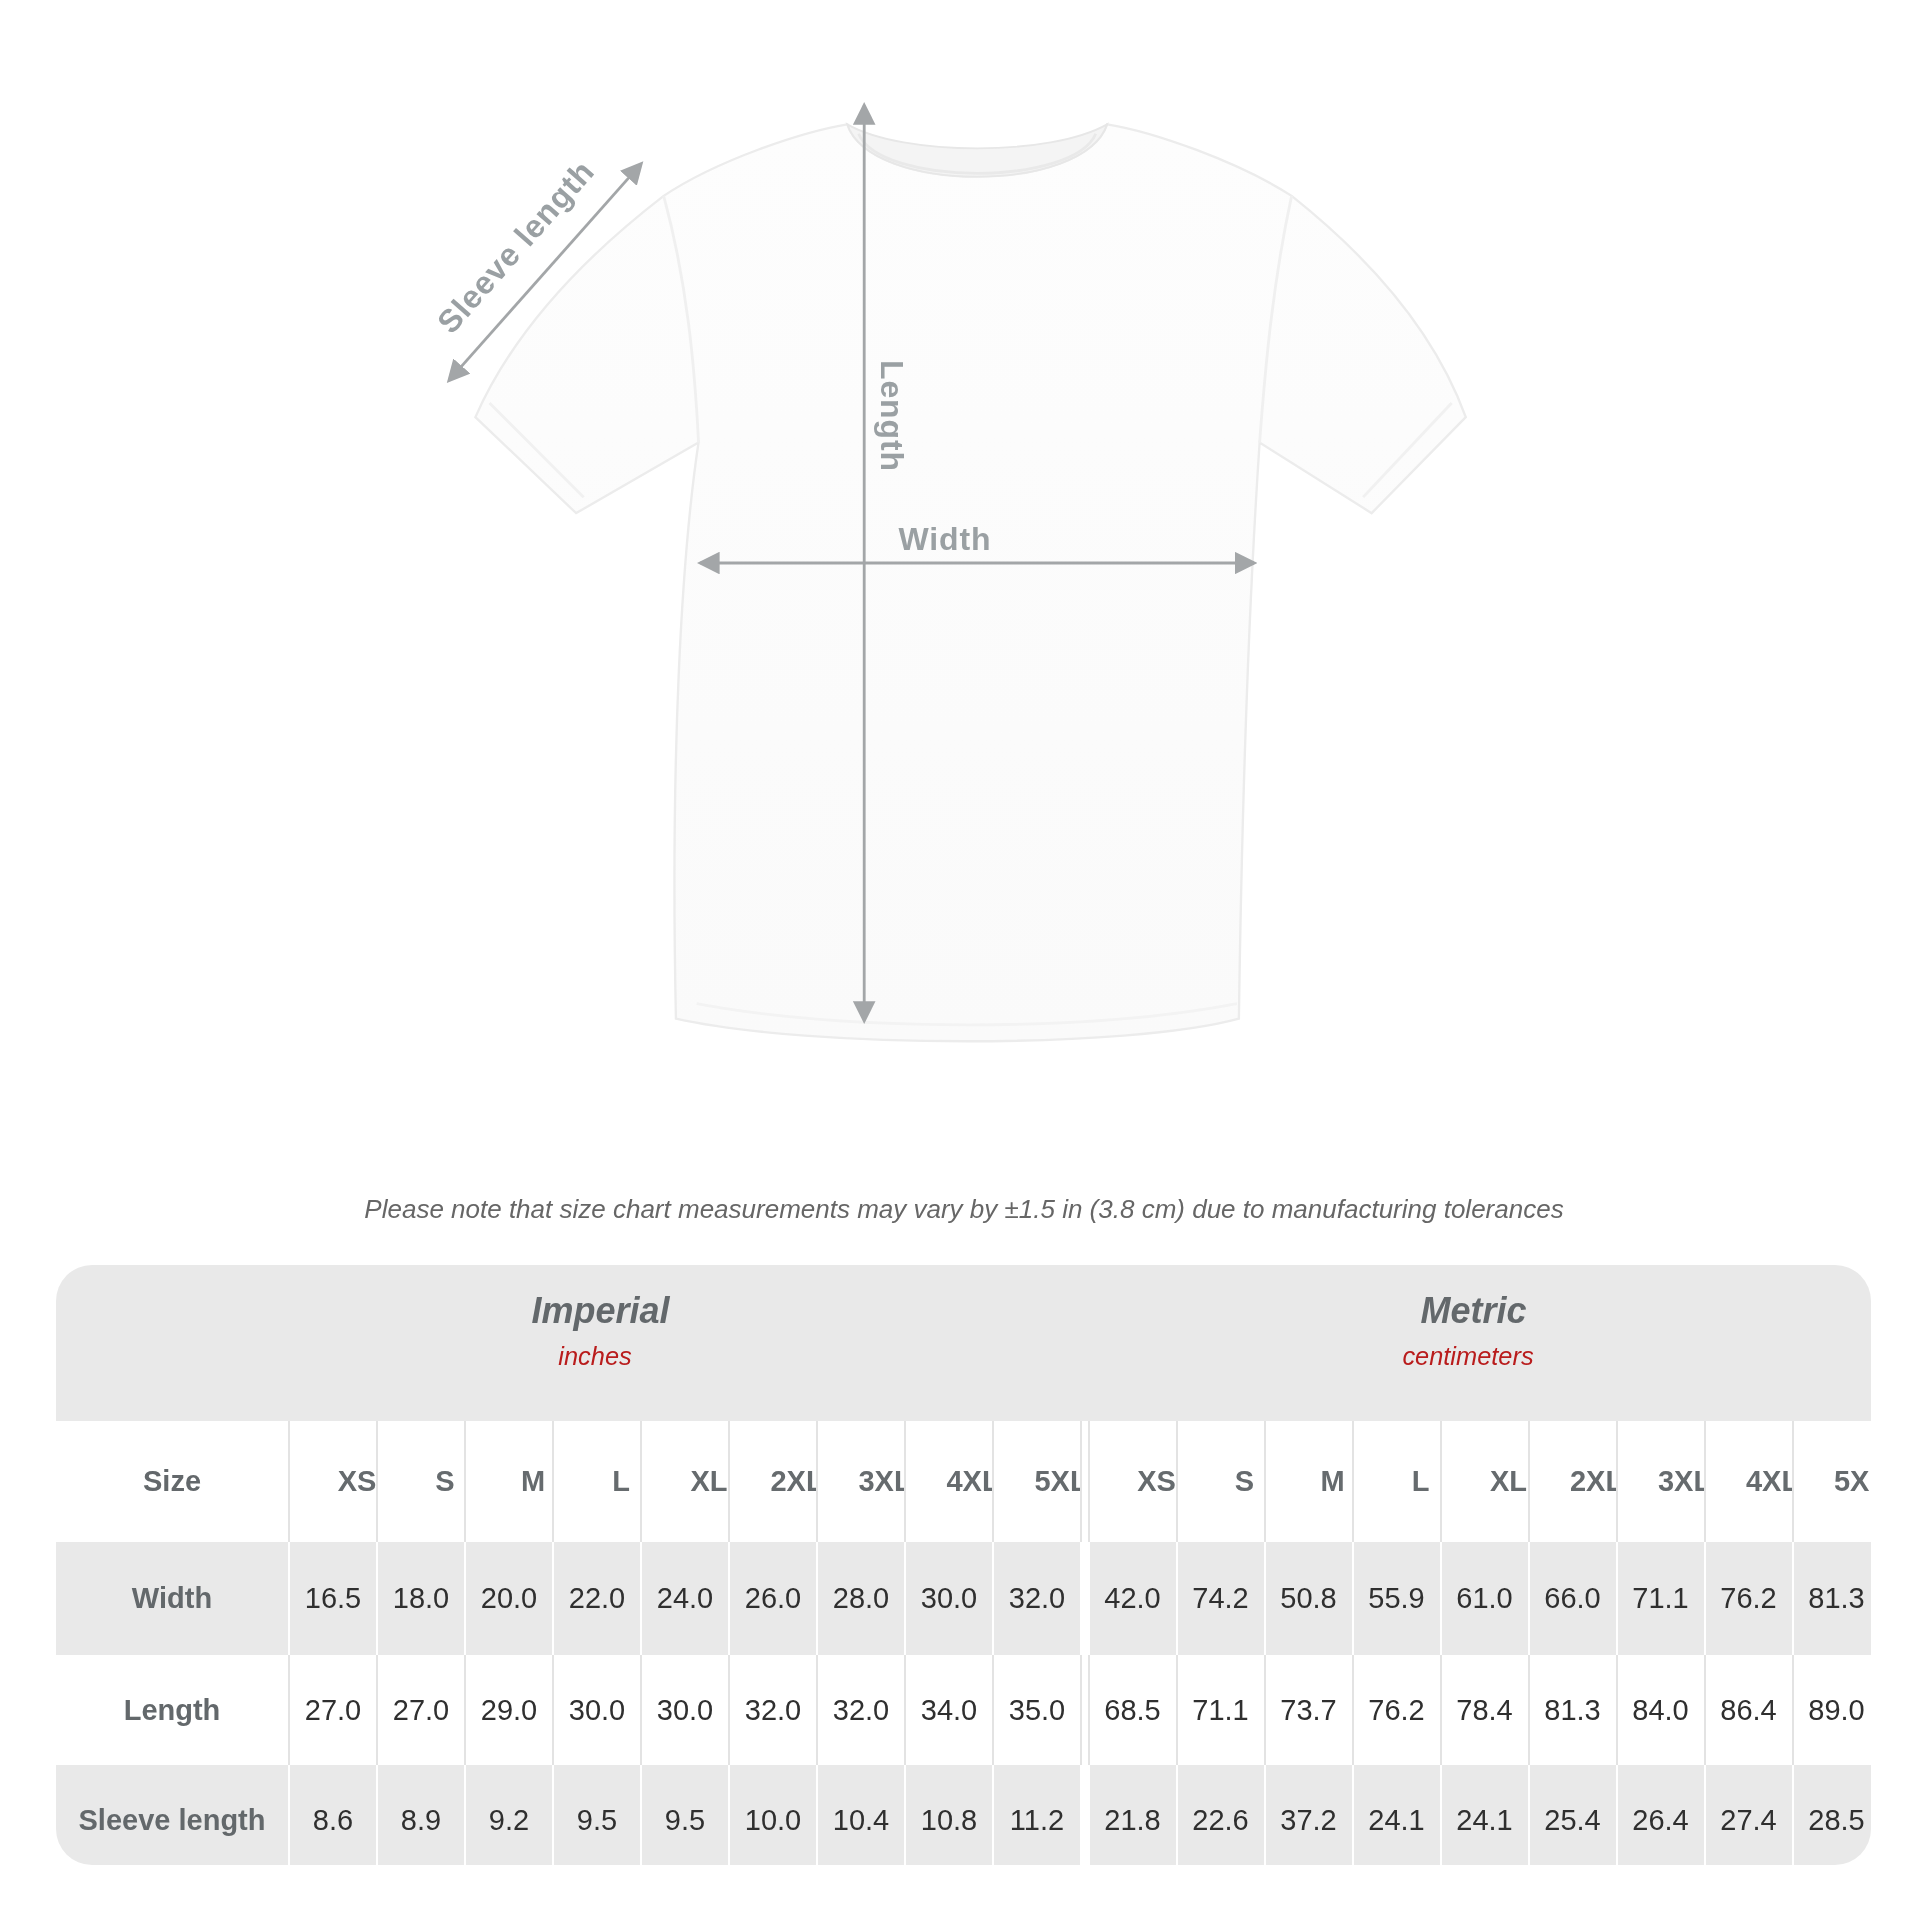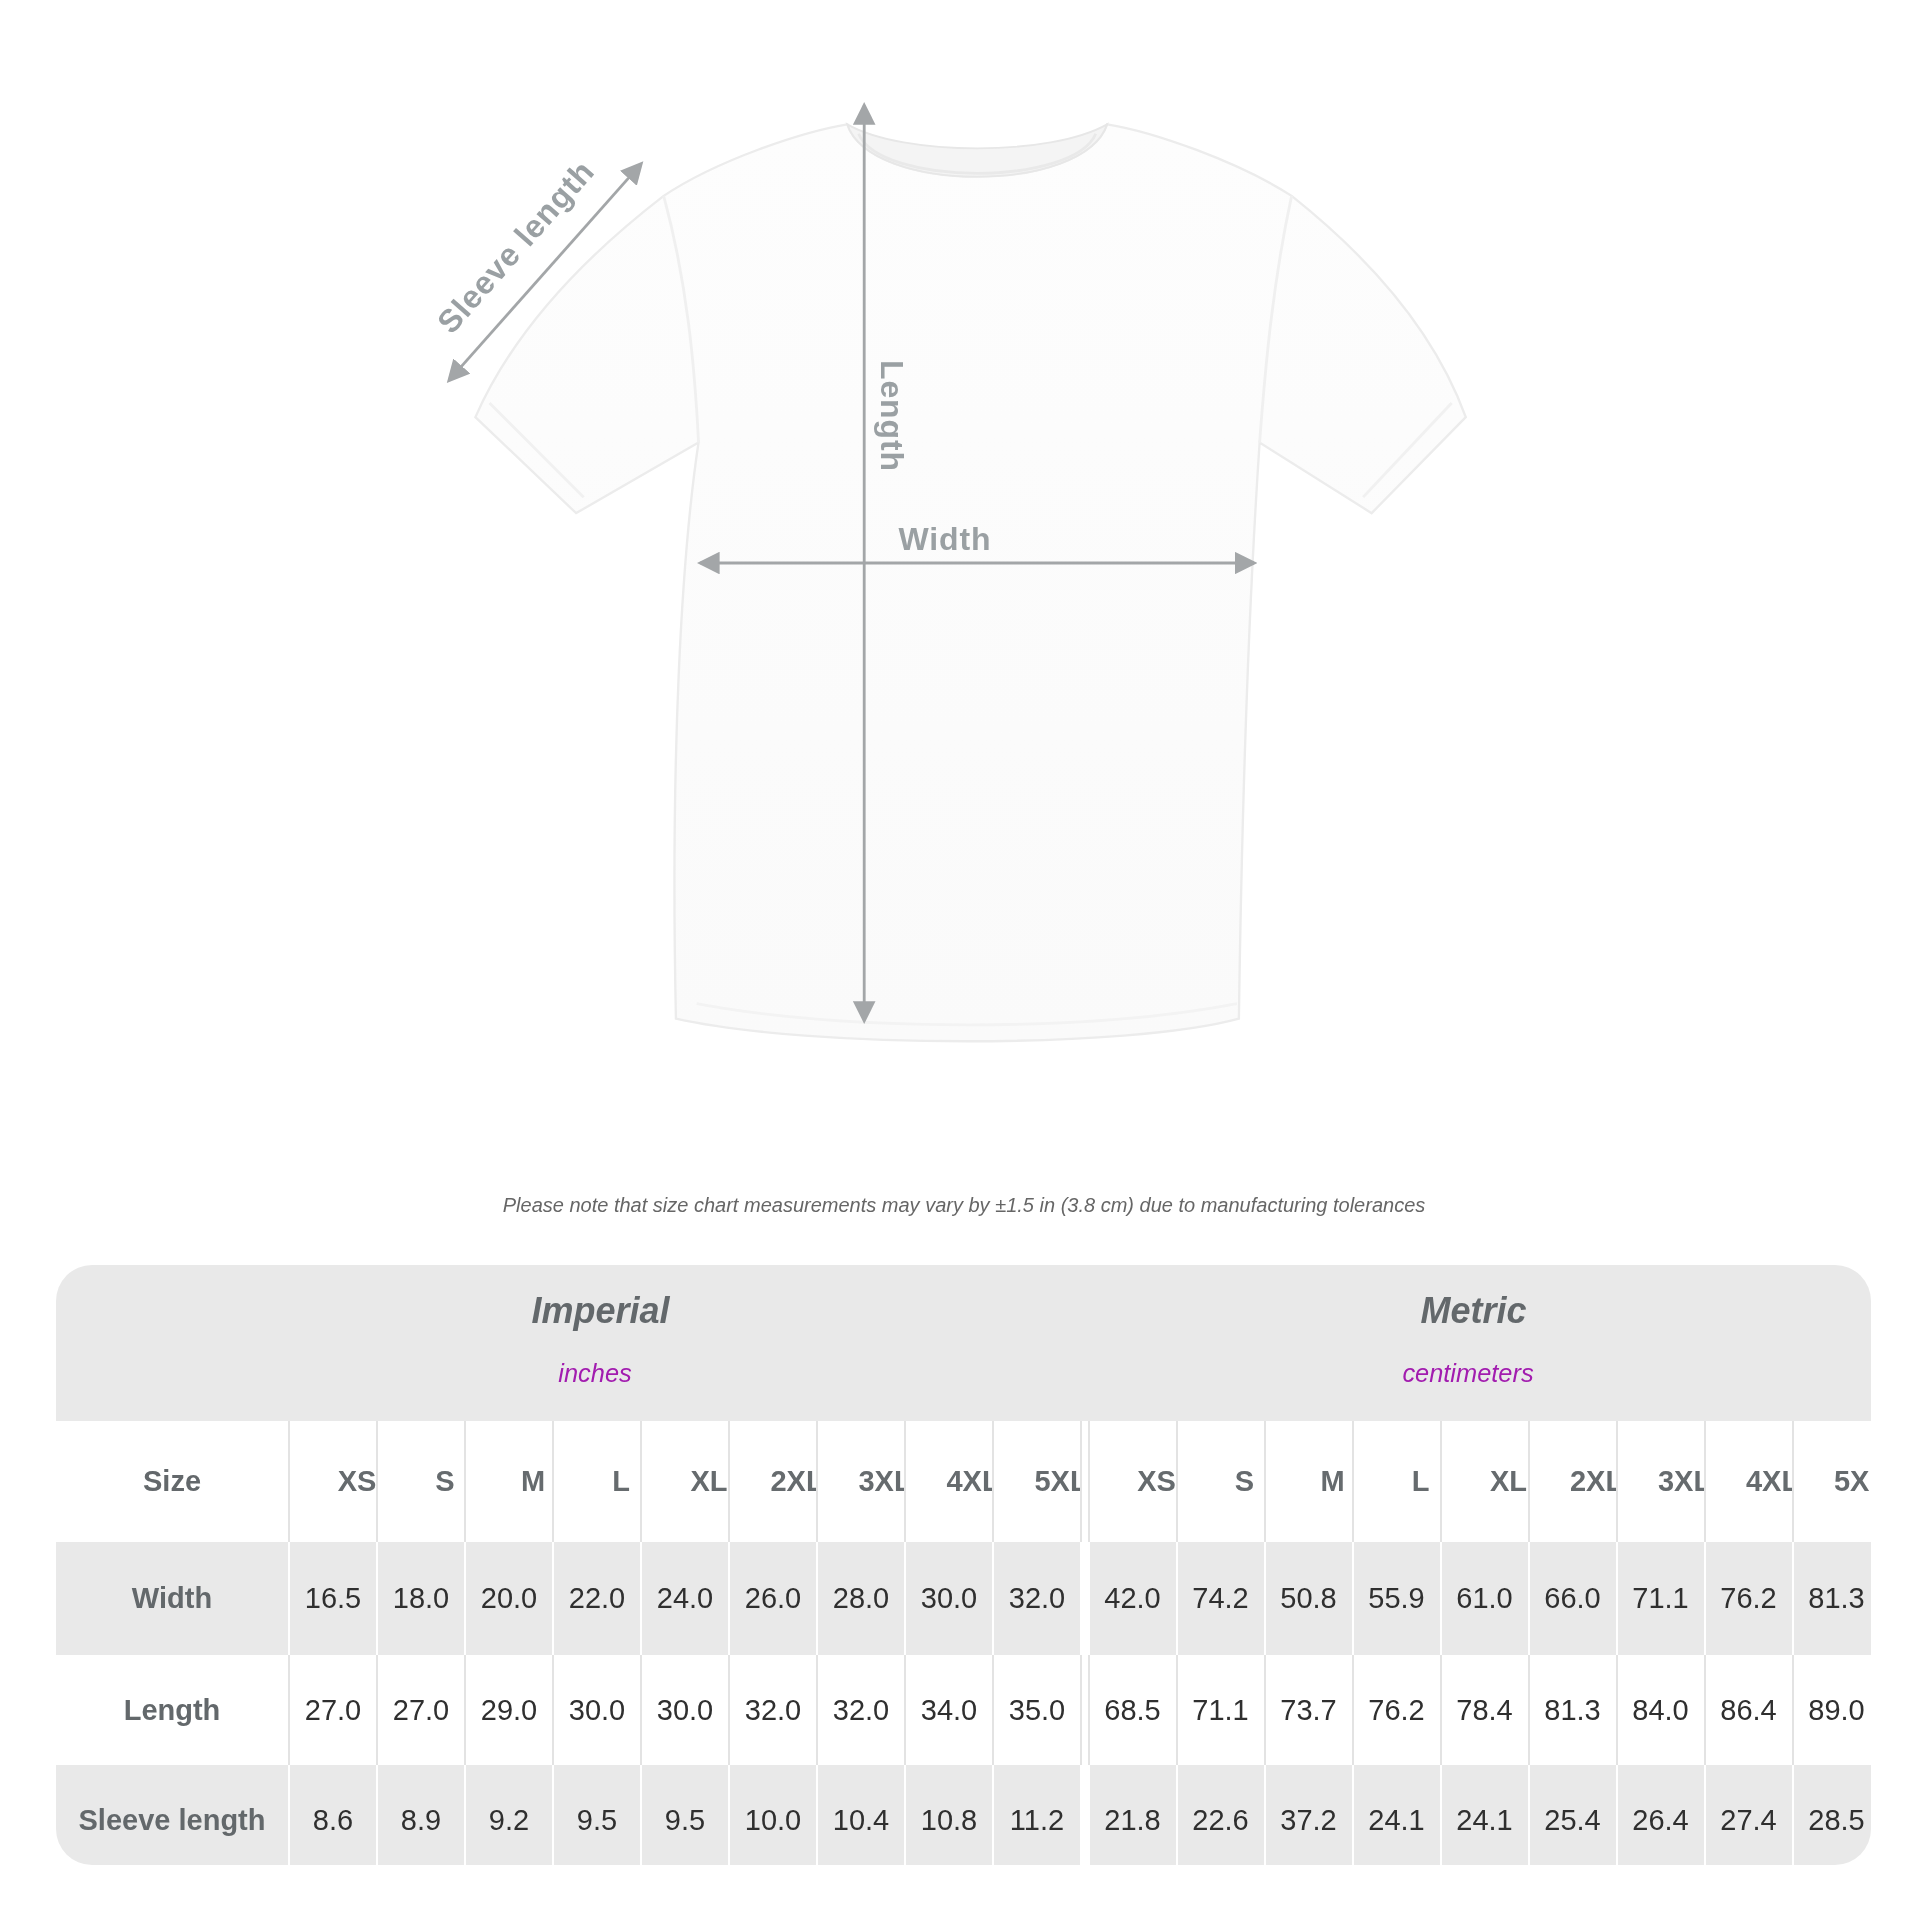--- a/index.html
+++ b/index.html
@@ -17,35 +17,35 @@
   .dlabel.sleeve{left:516px;top:247px;transform:translate(-50%,-50%) rotate(-48.5deg);}
   .dlabel.len{left:891px;top:416px;transform:translate(-50%,-50%) rotate(90deg);}
   .dlabel.wid{left:945px;top:539px;}
   
   .title{
     position:absolute;left:0;top:1128px;width:100%;margin:0;text-align:center;
     font-size:43px;font-weight:bold;color:#3a3a3a;letter-spacing:0.5px;
   }
   .subtitle{
     position:absolute;left:0;top:1194px;width:100%;margin:0;text-align:center;
-    font-size:20px;font-style:italic;color:#666666;
+    font-size:26px;font-style:italic;color:#666666;
   }
   
   .sizetable{
     position:absolute;left:56px;top:1265px;width:1815px;height:600px;
     border-radius:36px;overflow:hidden;background:#ffffff;
   }
   .band{
     position:relative;width:100%;height:156px;background:#e9e9e9;
   }
   .group{position:absolute;top:24.5px;transform:translateX(-50%);text-align:center;}
   .group.g-imperial{left:539px;}
   .group.g-metric{left:1412px;}
   .gname{font-size:36px;font-weight:bold;font-style:italic;color:#63686b;margin-left:11px;}
-  .gunit{margin-top:27px;font-size:25.4px;font-style:italic;color:#a21caf;}
+  .gunit{margin-top:10px;font-size:25.4px;font-style:italic;color:#b91c1c;}
   .row{
     display:grid;width:100%;
     grid-template-columns:232px repeat(9,88px) 7.5px repeat(9,88px);
   }
   .row.r-sizes{height:121px;--sep:#e3e3e3;--bg:#ffffff;}
   .row.r1{height:113px;--sep:#ffffff;--bg:#e9e9e9;}
   .row.r2{height:110px;--sep:#e3e3e3;--bg:#ffffff;}
   .row.r3{height:111px;--sep:#ffffff;--bg:#e9e9e9;}
   .cell{
     display:flex;align-items:center;justify-content:center;

